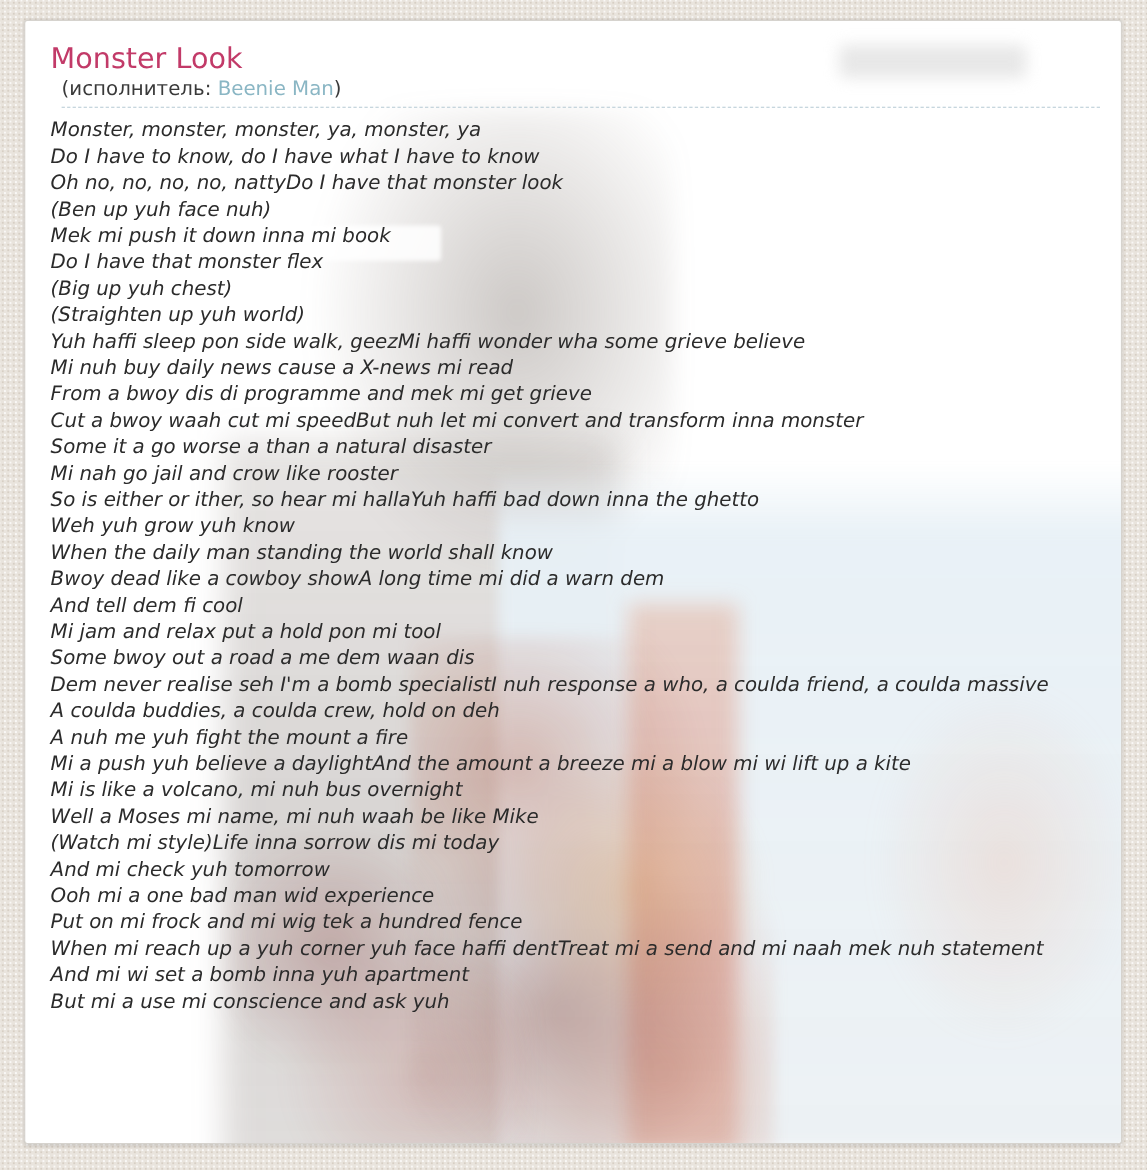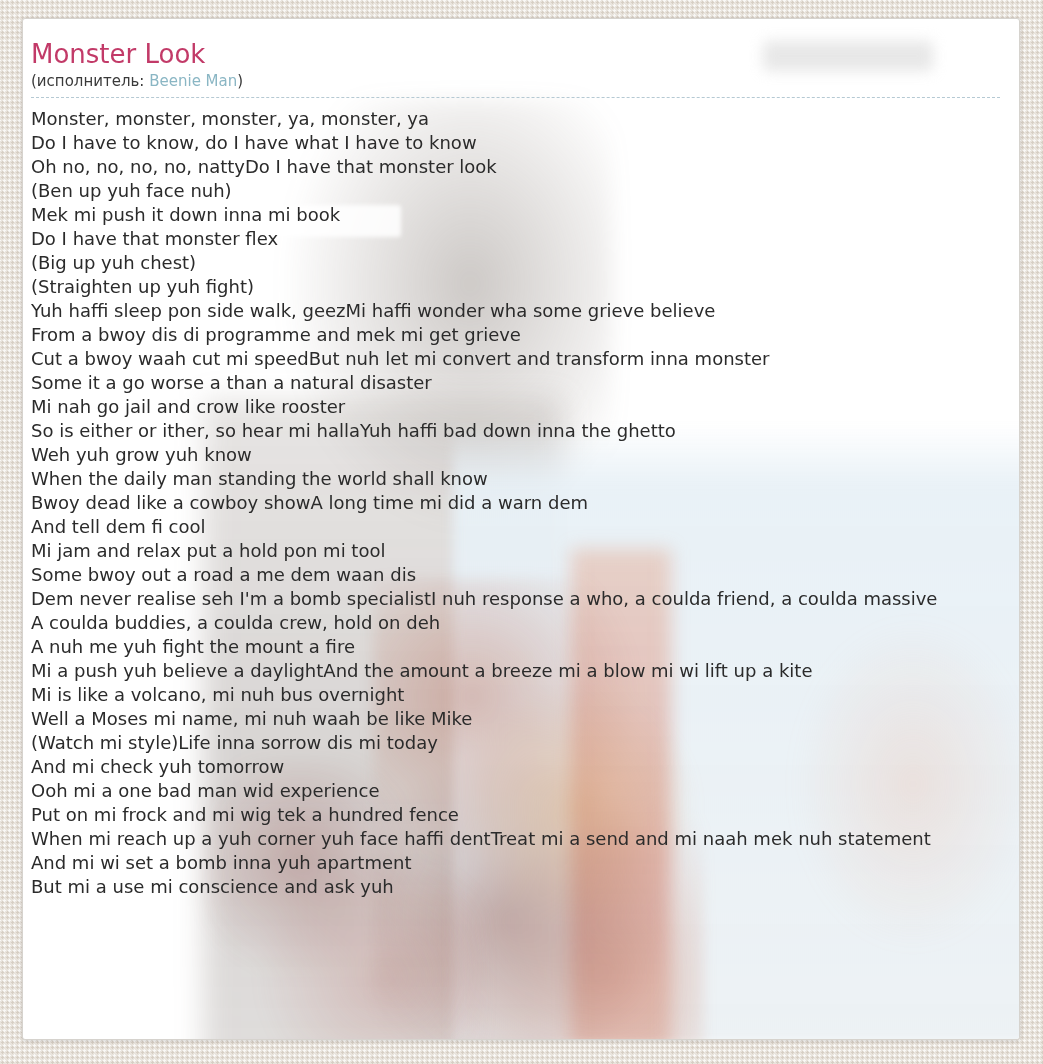--- a/index.html
+++ b/index.html
@@ -87,49 +87,51 @@
   }
   .blob-peach {
     left: 770px; top: 600px; width: 240px; height: 330px;
     background: radial-gradient(ellipse at 50% 50%, rgba(232,182,160,0.28), rgba(0,0,0,0) 70%);
     filter: blur(10px);
   }
 
   .content {
     position: absolute;
     inset: 0;
-    padding: 20px 19px 0 8px;
+    padding: 20px 19px 0 23px;
   }
   .page-title {
     margin: 0;
     font-size: 26px;
     line-height: 30px;
     font-weight: 400;
     color: #c23a68;
   }
   .artist-line {
     margin-top: 2px;
-    font-size: 15px;
+    font-size: 18px;
     line-height: 20px;
     color: #3a3a3a;
     padding-bottom: 6px;
     border-bottom: 1px dashed #b5c9d3;
+    margin-left: 10px;
   }
   .artist-link {
     color: #8ab6c4;
     text-decoration: none;
     cursor: pointer;
   }
   .lyrics {
     margin-top: 9px;
     font-size: 18px;
     line-height: 24px;
     color: #2b2b2b;
     white-space: nowrap;
     overflow: visible;
+    font-style: italic;
   }
   .lyric-line { white-space: nowrap; }
 </style>
 </head>
 <body>
 
 <div class="card">
 
   <div class="photo">
     <div class="blob-sign"></div>
@@ -149,22 +151,23 @@
     <div class="artist-line"><span>(исполнитель: </span><a class="artist-link">Beenie Man</a><span>)</span></div>
 
     <div class="lyrics" id="lyrics">
         <div class="lyric-line">Monster, monster, monster, ya, monster, ya</div>
         <div class="lyric-line">Do I have to know, do I have what I have to know</div>
         <div class="lyric-line">Oh no, no, no, no, nattyDo I have that monster look</div>
         <div class="lyric-line">(Ben up yuh face nuh)</div>
         <div class="lyric-line">Mek mi push it down inna mi book</div>
         <div class="lyric-line">Do I have that monster flex</div>
         <div class="lyric-line">(Big up yuh chest)</div>
-        <div class="lyric-line">(Straighten up yuh fight)</div>
+        <div class="lyric-line">(Straighten up yuh world)</div>
         <div class="lyric-line">Yuh haffi sleep pon side walk, geezMi haffi wonder wha some grieve believe</div>
+        <div class="lyric-line">Mi nuh buy daily news cause a X-news mi read</div>
         <div class="lyric-line">From a bwoy dis di programme and mek mi get grieve</div>
         <div class="lyric-line">Cut a bwoy waah cut mi speedBut nuh let mi convert and transform inna monster</div>
         <div class="lyric-line">Some it a go worse a than a natural disaster</div>
         <div class="lyric-line">Mi nah go jail and crow like rooster</div>
         <div class="lyric-line">So is either or ither, so hear mi hallaYuh haffi bad down inna the ghetto</div>
         <div class="lyric-line">Weh yuh grow yuh know</div>
         <div class="lyric-line">When the daily man standing the world shall know</div>
         <div class="lyric-line">Bwoy dead like a cowboy showA long time mi did a warn dem</div>
         <div class="lyric-line">And tell dem fi cool</div>
         <div class="lyric-line">Mi jam and relax put a hold pon mi tool</div>

